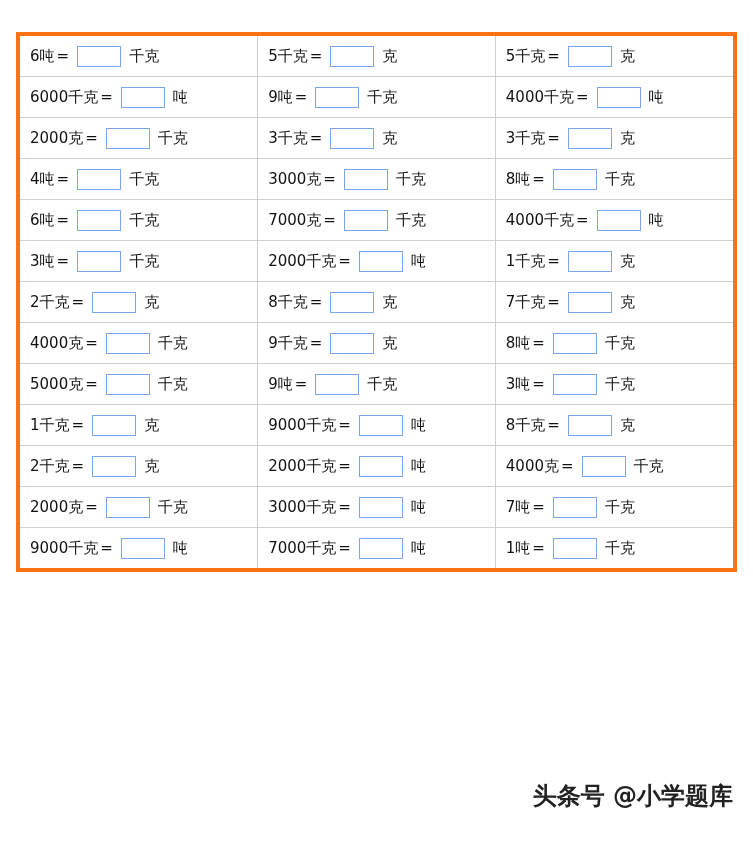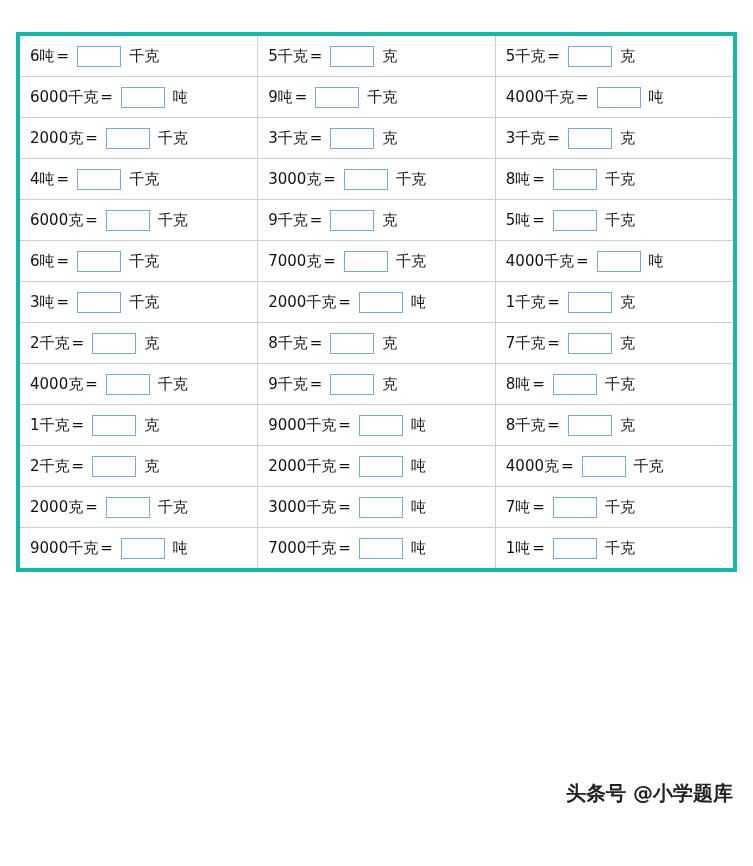--- a/index.html
+++ b/index.html
@@ -1,36 +1,36 @@
 <!DOCTYPE html>
 <html><head>
 <meta charset="utf-8">
 <style>
   html, body { margin: 0; padding: 0; background: #ffffff; }
   body { width: 753px; height: 866px; position: relative; font-family: "DejaVu Sans", sans-serif; color: #111; }
   .sheet {
     position: absolute; left: 16px; top: 32px; width: 713px;
-    border: 4px solid #14b8a6; background: #fff;
+    border: 4px solid #f97316; background: #fff;
   }
   table { border-collapse: collapse; width: 100%; table-layout: fixed; }
   td {
     height: 40px; border-bottom: 1px solid #cfcfcf; border-right: 1px solid #cfcfcf;
     padding: 0 0 0 10px; font-size: 15px; white-space: nowrap; vertical-align: middle;
   }
   tr:last-child td { border-bottom: none; }
   td:last-child { border-right: none; }
   .q { display: inline-block; vertical-align: middle; }
   .eq { margin: 0 8px 0 2px; }
   .box {
     display: inline-block; vertical-align: middle; width: 42px; height: 19px;
     border: 1px solid #7aa7e8; background: #fff; box-sizing: content-box;
   }
   .unit { margin-left: 8px; }
   .watermark {
-    position: absolute; right: 20px; top: 780px; font-size: 20px; font-weight: bold; color: #222;
+    position: absolute; right: 20px; top: 780px; font-size: 24px; font-weight: bold; color: #222;
     font-family: "DejaVu Sans", sans-serif;
   }
 </style>
 </head>
 <body>
 
 <div class="sheet">
   <table>
     <tbody id="rows">
         <tr>
@@ -47,43 +47,43 @@
           <td><span class="q">2000克</span><span class="q eq">=</span><span class="box"></span><span class="q unit">千克</span></td>
           <td><span class="q">3千克</span><span class="q eq">=</span><span class="box"></span><span class="q unit">克</span></td>
           <td><span class="q">3千克</span><span class="q eq">=</span><span class="box"></span><span class="q unit">克</span></td>
         </tr>
         <tr>
           <td><span class="q">4吨</span><span class="q eq">=</span><span class="box"></span><span class="q unit">千克</span></td>
           <td><span class="q">3000克</span><span class="q eq">=</span><span class="box"></span><span class="q unit">千克</span></td>
           <td><span class="q">8吨</span><span class="q eq">=</span><span class="box"></span><span class="q unit">千克</span></td>
         </tr>
         <tr>
-          <td><span class="q">6000克</span><span class="q eq">=</span><span class="box"></span><span class="q unit">千克</span></td>
-          <td><span class="q">9千克</span><span class="q eq">=</span><span class="box"></span><span class="q unit">克</span></td>
-          <td><span class="q">5吨</span><span class="q eq">=</span><span class="box"></span><span class="q unit">千克</span></td>
-        </tr>
-        <tr>
           <td><span class="q">6吨</span><span class="q eq">=</span><span class="box"></span><span class="q unit">千克</span></td>
           <td><span class="q">7000克</span><span class="q eq">=</span><span class="box"></span><span class="q unit">千克</span></td>
           <td><span class="q">4000千克</span><span class="q eq">=</span><span class="box"></span><span class="q unit">吨</span></td>
         </tr>
         <tr>
           <td><span class="q">3吨</span><span class="q eq">=</span><span class="box"></span><span class="q unit">千克</span></td>
           <td><span class="q">2000千克</span><span class="q eq">=</span><span class="box"></span><span class="q unit">吨</span></td>
           <td><span class="q">1千克</span><span class="q eq">=</span><span class="box"></span><span class="q unit">克</span></td>
         </tr>
         <tr>
           <td><span class="q">2千克</span><span class="q eq">=</span><span class="box"></span><span class="q unit">克</span></td>
           <td><span class="q">8千克</span><span class="q eq">=</span><span class="box"></span><span class="q unit">克</span></td>
           <td><span class="q">7千克</span><span class="q eq">=</span><span class="box"></span><span class="q unit">克</span></td>
         </tr>
         <tr>
           <td><span class="q">4000克</span><span class="q eq">=</span><span class="box"></span><span class="q unit">千克</span></td>
           <td><span class="q">9千克</span><span class="q eq">=</span><span class="box"></span><span class="q unit">克</span></td>
           <td><span class="q">8吨</span><span class="q eq">=</span><span class="box"></span><span class="q unit">千克</span></td>
+        </tr>
+        <tr>
+          <td><span class="q">5000克</span><span class="q eq">=</span><span class="box"></span><span class="q unit">千克</span></td>
+          <td><span class="q">9吨</span><span class="q eq">=</span><span class="box"></span><span class="q unit">千克</span></td>
+          <td><span class="q">3吨</span><span class="q eq">=</span><span class="box"></span><span class="q unit">千克</span></td>
         </tr>
         <tr>
           <td><span class="q">1千克</span><span class="q eq">=</span><span class="box"></span><span class="q unit">克</span></td>
           <td><span class="q">9000千克</span><span class="q eq">=</span><span class="box"></span><span class="q unit">吨</span></td>
           <td><span class="q">8千克</span><span class="q eq">=</span><span class="box"></span><span class="q unit">克</span></td>
         </tr>
         <tr>
           <td><span class="q">2千克</span><span class="q eq">=</span><span class="box"></span><span class="q unit">克</span></td>
           <td><span class="q">2000千克</span><span class="q eq">=</span><span class="box"></span><span class="q unit">吨</span></td>
           <td><span class="q">4000克</span><span class="q eq">=</span><span class="box"></span><span class="q unit">千克</span></td>

